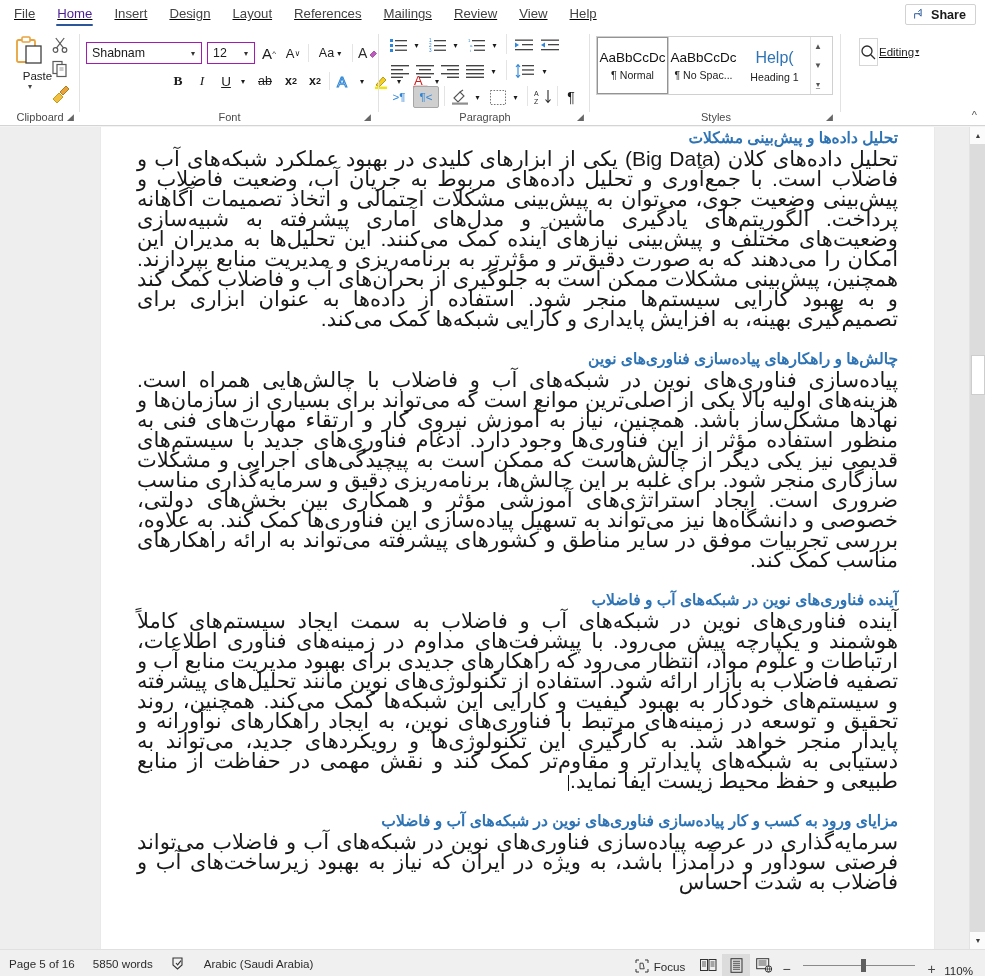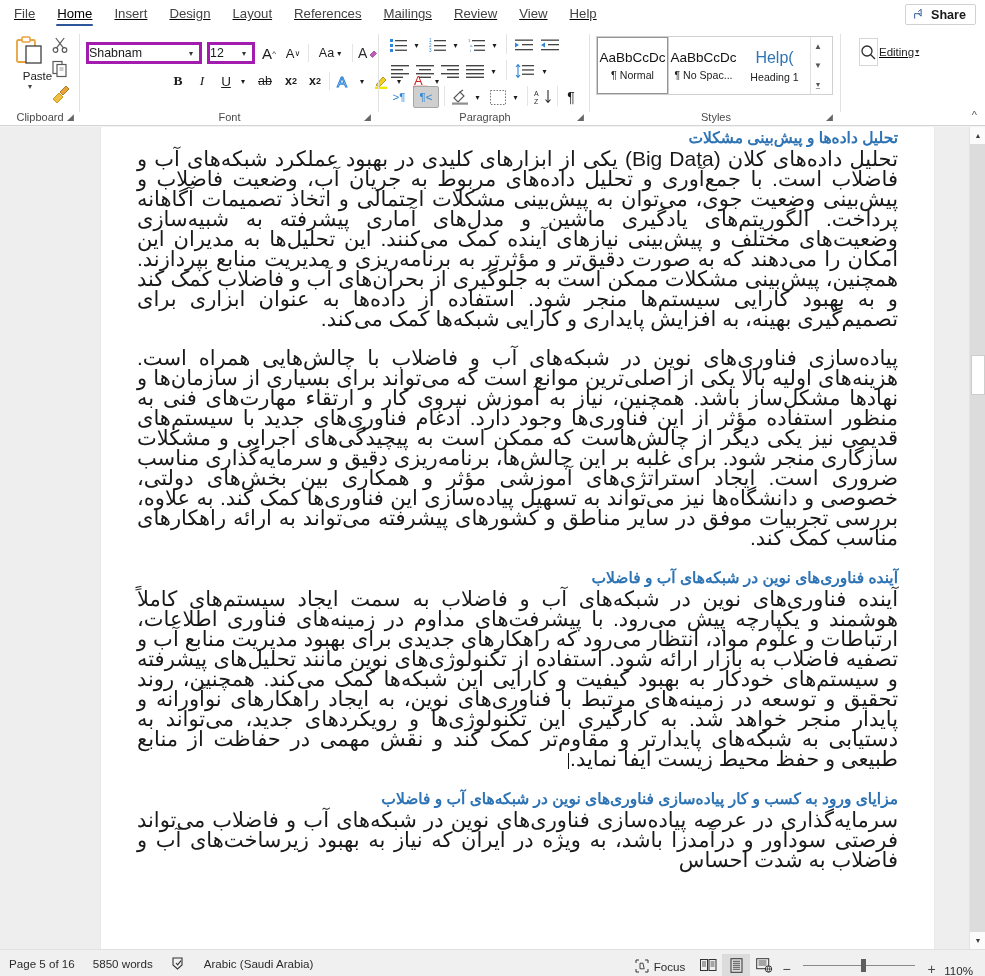--- a/index.html
+++ b/index.html
@@ -18,21 +18,21 @@
     position:absolute; top:0; left:0; width:985px; height:28px;
     background:#ffffff;
     display:flex; align-items:center;text-decoration:underline;
   }
   .tab {
     height:28px; line-height:28px; padding:0 11px;
     font-size:13.2px; color:#444444; cursor:default;
     position:relative; white-space:nowrap;
   }
   .tab:first-child { padding-left:14px; }
-  .tab.active { color:#000000; }
+  .tab.active { color:#4c1d95; }
   .tab.active::after {
     content:""; position:absolute; left:10px; right:10px; bottom:2px;
     height:2.5px; background:#2b579a; border-radius:1px;
   }
   .share-btn {
     position:absolute; right:9px; top:4px;
     height:21px; padding:0 9px 0 7px;
     display:flex; align-items:center; gap:5px;
     border:1px solid #d2d2d2; border-radius:2px; background:#fff;
     font-size:12.6px; color:#1a1a1a; font-weight:bold;
@@ -62,23 +62,23 @@
     position:absolute; left:8px; top:6px; width:44px; height:70px;
     display:flex; flex-direction:column; align-items:center; gap:1px;
     border-radius:2px;
   }
   .paste-label { font-size:11.5px; color:#222; margin-top:1px;margin-left:15px; }
   .chev { font-size:8px; color:#444; line-height:8px; }
   .clip-small { position:absolute; width:22px; height:22px; }
 
   
   .combo {
-    position:absolute; border:3px solid #a21caf; background:#fff;
+    position:absolute; border:1px solid #a21caf; background:#fff;
     height:22px; display:flex; align-items:center;
-    font-size:12.4px; color:#1a1a1a; 
+    font-size:12.4px; color:#1a1a1a; padding-left:5px;
   }
   .combo .cv { flex:1; overflow:hidden; white-space:nowrap; }
   .combo .ca { width:16px; text-align:center; font-size:8px; color:#333; }
   .ico-btn {
     position:absolute; display:flex; align-items:center; justify-content:center;
     height:22px; border-radius:2px; color:#1c1c1c;
   }
   .ico-btn.sel { background:#cfcfcf; border:1px solid #a6a6a6; }
   .vsep { position:absolute; width:1px; background:#e4e4e4; }
 
@@ -483,20 +483,21 @@
   <div class="docarea">
     <div class="page">
       <div class="doc-inner">
 
         <div class="blk">
           <h2 class="dh">تحلیل داده‌ها و پیش‌بینی مشکلات</h2>
           <p class="dp">تحلیل داده‌های کلان (Big Data) یکی از ابزارهای کلیدی در بهبود عملکرد شبکه‌های آب و فاضلاب است. با جمع‌آوری و تحلیل داده‌های مربوط به جریان آب، وضعیت فاضلاب و پیش‌بینی وضعیت جوی، می‌توان به پیش‌بینی مشکلات احتمالی و اتخاذ تصمیمات آگاهانه پرداخت. الگوریتم‌های یادگیری ماشین و مدل‌های آماری پیشرفته به شبیه‌سازی وضعیت‌های مختلف و پیش‌بینی نیازهای آینده کمک می‌کنند. این تحلیل‌ها به مدیران این امکان را می‌دهند که به صورت دقیق‌تر و مؤثرتر به برنامه‌ریزی و مدیریت منابع بپردازند. همچنین، پیش‌بینی مشکلات ممکن است به جلوگیری از بحران‌های آب و فاضلاب کمک کند و به بهبود کارایی سیستم‌ها منجر شود. استفاده از داده‌ها به عنوان ابزاری برای تصمیم‌گیری بهینه، به افزایش پایداری و کارایی شبکه‌ها کمک می‌کند.</p>
         </div>
 
         <div class="blk">
+          <h2 class="dh">چالش‌ها و راهکارهای پیاده‌سازی فناوری‌های نوین</h2>
           <p class="dp">پیاده‌سازی فناوری‌های نوین در شبکه‌های آب و فاضلاب با چالش‌هایی همراه است. هزینه‌های اولیه بالا یکی از اصلی‌ترین موانع است که می‌تواند برای بسیاری از سازمان‌ها و نهادها مشکل‌ساز باشد. همچنین، نیاز به آموزش نیروی کار و ارتقاء مهارت‌های فنی به منظور استفاده مؤثر از این فناوری‌ها وجود دارد. ادغام فناوری‌های جدید با سیستم‌های قدیمی نیز یکی دیگر از چالش‌هاست که ممکن است به پیچیدگی‌های اجرایی و مشکلات سازگاری منجر شود. برای غلبه بر این چالش‌ها، برنامه‌ریزی دقیق و سرمایه‌گذاری مناسب ضروری است. ایجاد استراتژی‌های آموزشی مؤثر و همکاری بین بخش‌های دولتی، خصوصی و دانشگاه‌ها نیز می‌تواند به تسهیل پیاده‌سازی این فناوری‌ها کمک کند. به علاوه، بررسی تجربیات موفق در سایر مناطق و کشورهای پیشرفته می‌تواند به ارائه راهکارهای مناسب کمک کند.</p>
         </div>
 
         <div class="blk">
           <h2 class="dh">آینده فناوری‌های نوین در شبکه‌های آب و فاضلاب</h2>
           <p class="dp"><span>آینده فناوری‌های نوین در شبکه‌های آب و فاضلاب به سمت ایجاد سیستم‌های کاملاً هوشمند و یکپارچه پیش می‌رود. با پیشرفت‌های مداوم در زمینه‌های فناوری اطلاعات، ارتباطات و علوم مواد، انتظار می‌رود که راهکارهای جدیدی برای بهبود مدیریت منابع آب و تصفیه فاضلاب به بازار ارائه شود. استفاده از تکنولوژی‌های نوین مانند تحلیل‌های پیشرفته و سیستم‌های خودکار به بهبود کیفیت و کارایی این شبکه‌ها کمک می‌کند. همچنین، روند تحقیق و توسعه در زمینه‌های مرتبط با فناوری‌های نوین، به ایجاد راهکارهای نوآورانه و پایدار منجر خواهد شد. به کارگیری این تکنولوژی‌ها و رویکردهای جدید، می‌تواند به دستیابی به شبکه‌های پایدارتر و مقاوم‌تر کمک کند و نقش مهمی در حفاظت از منابع طبیعی و حفظ محیط زیست ایفا نماید.</span><span class="caret"></span></p>
         </div>
 
         <div class="blk">
           <h2 class="dh">مزایای ورود به کسب و کار پیاده‌سازی فناوری‌های نوین در شبکه‌های آب و فاضلاب</h2>

